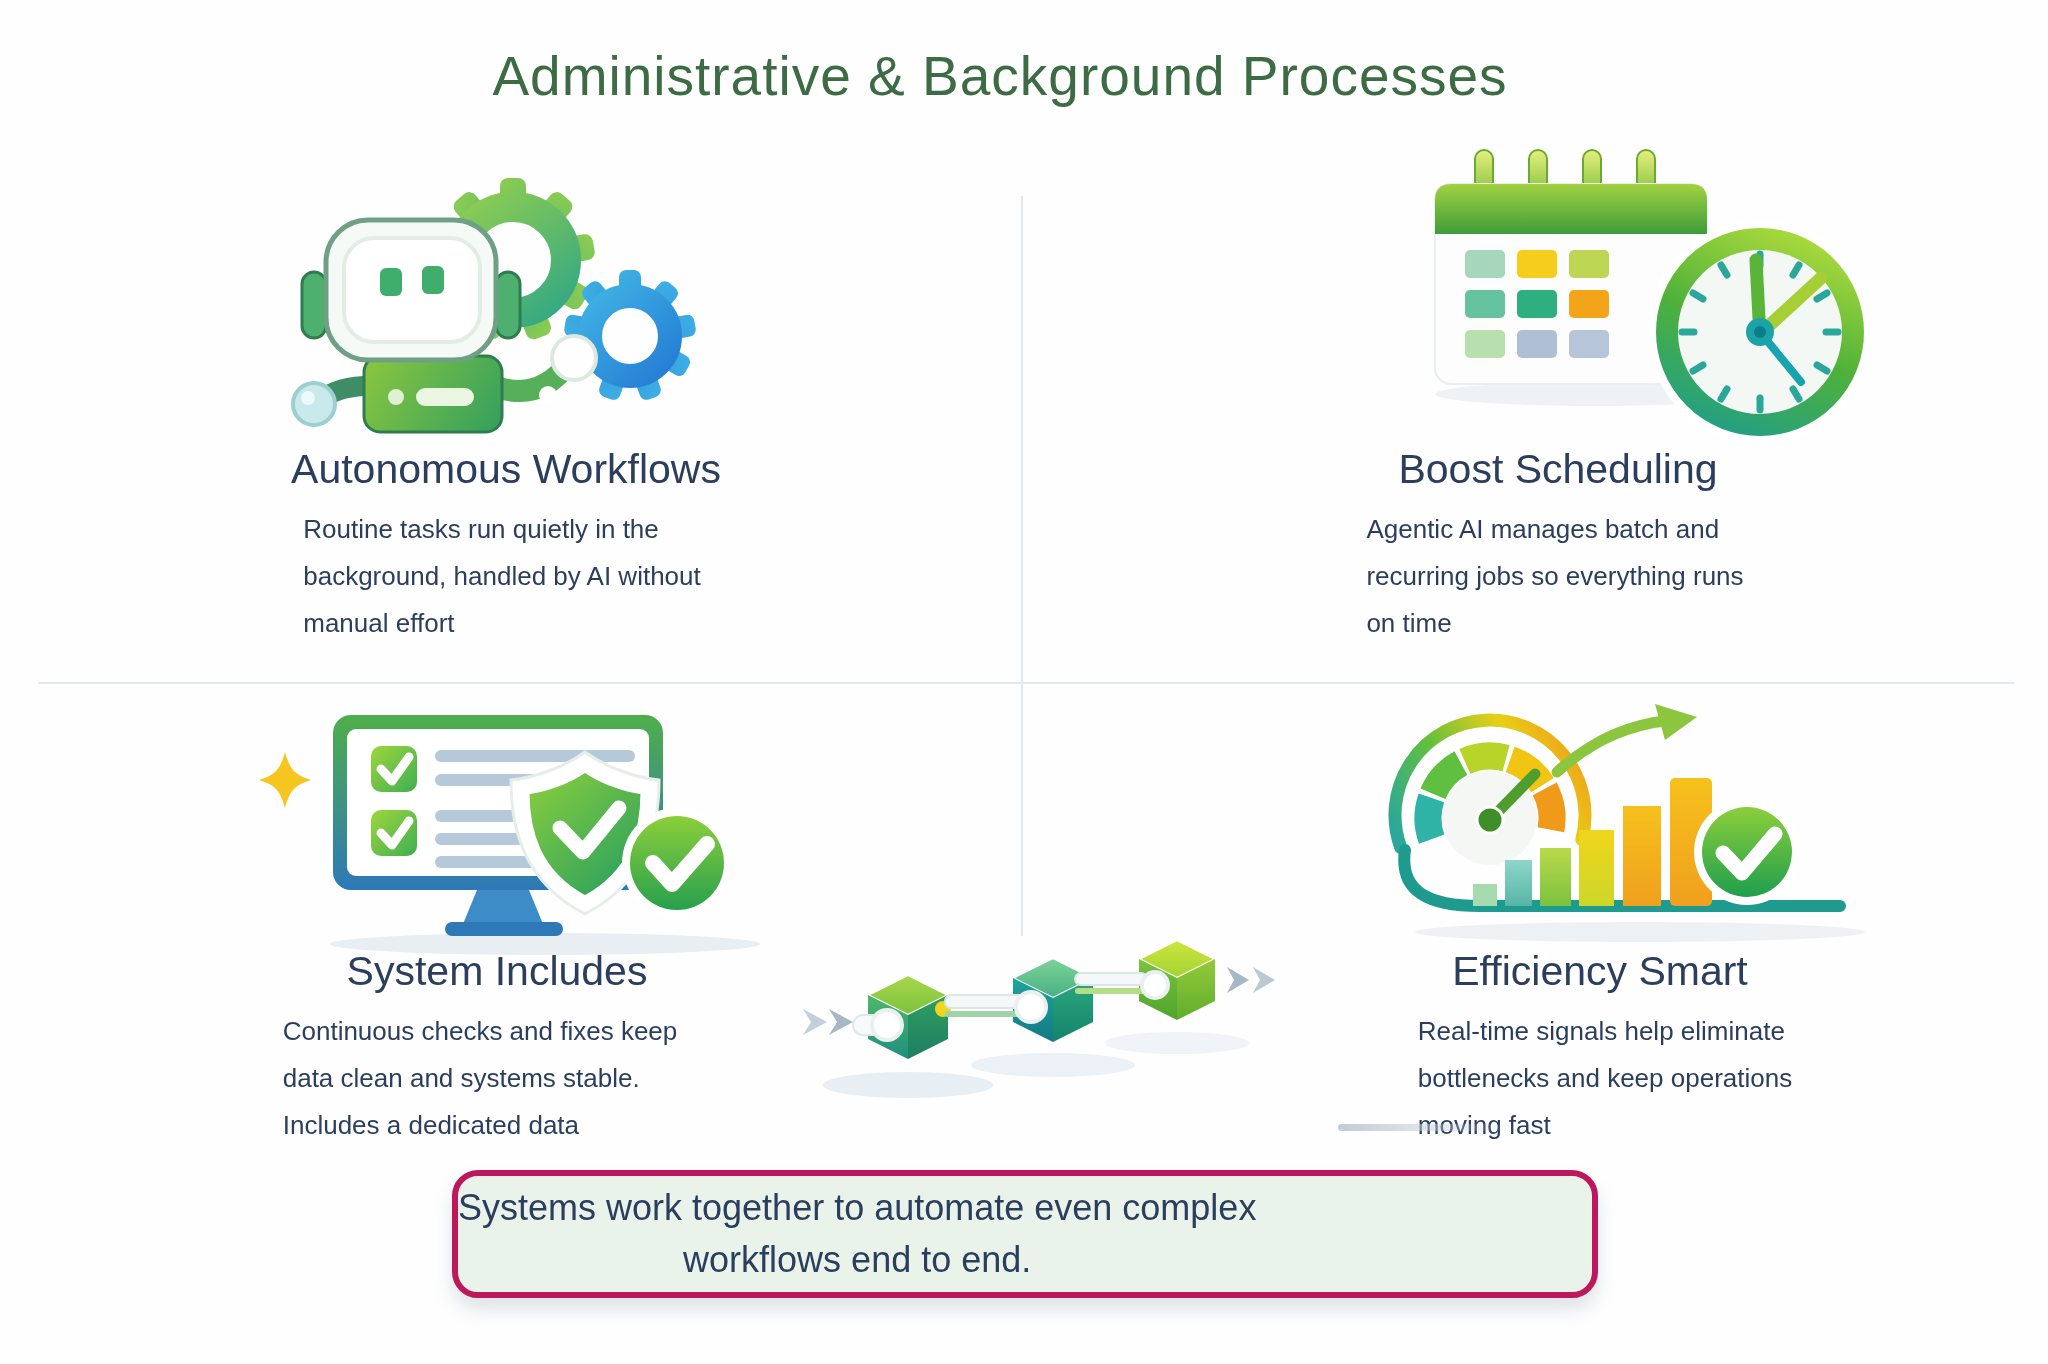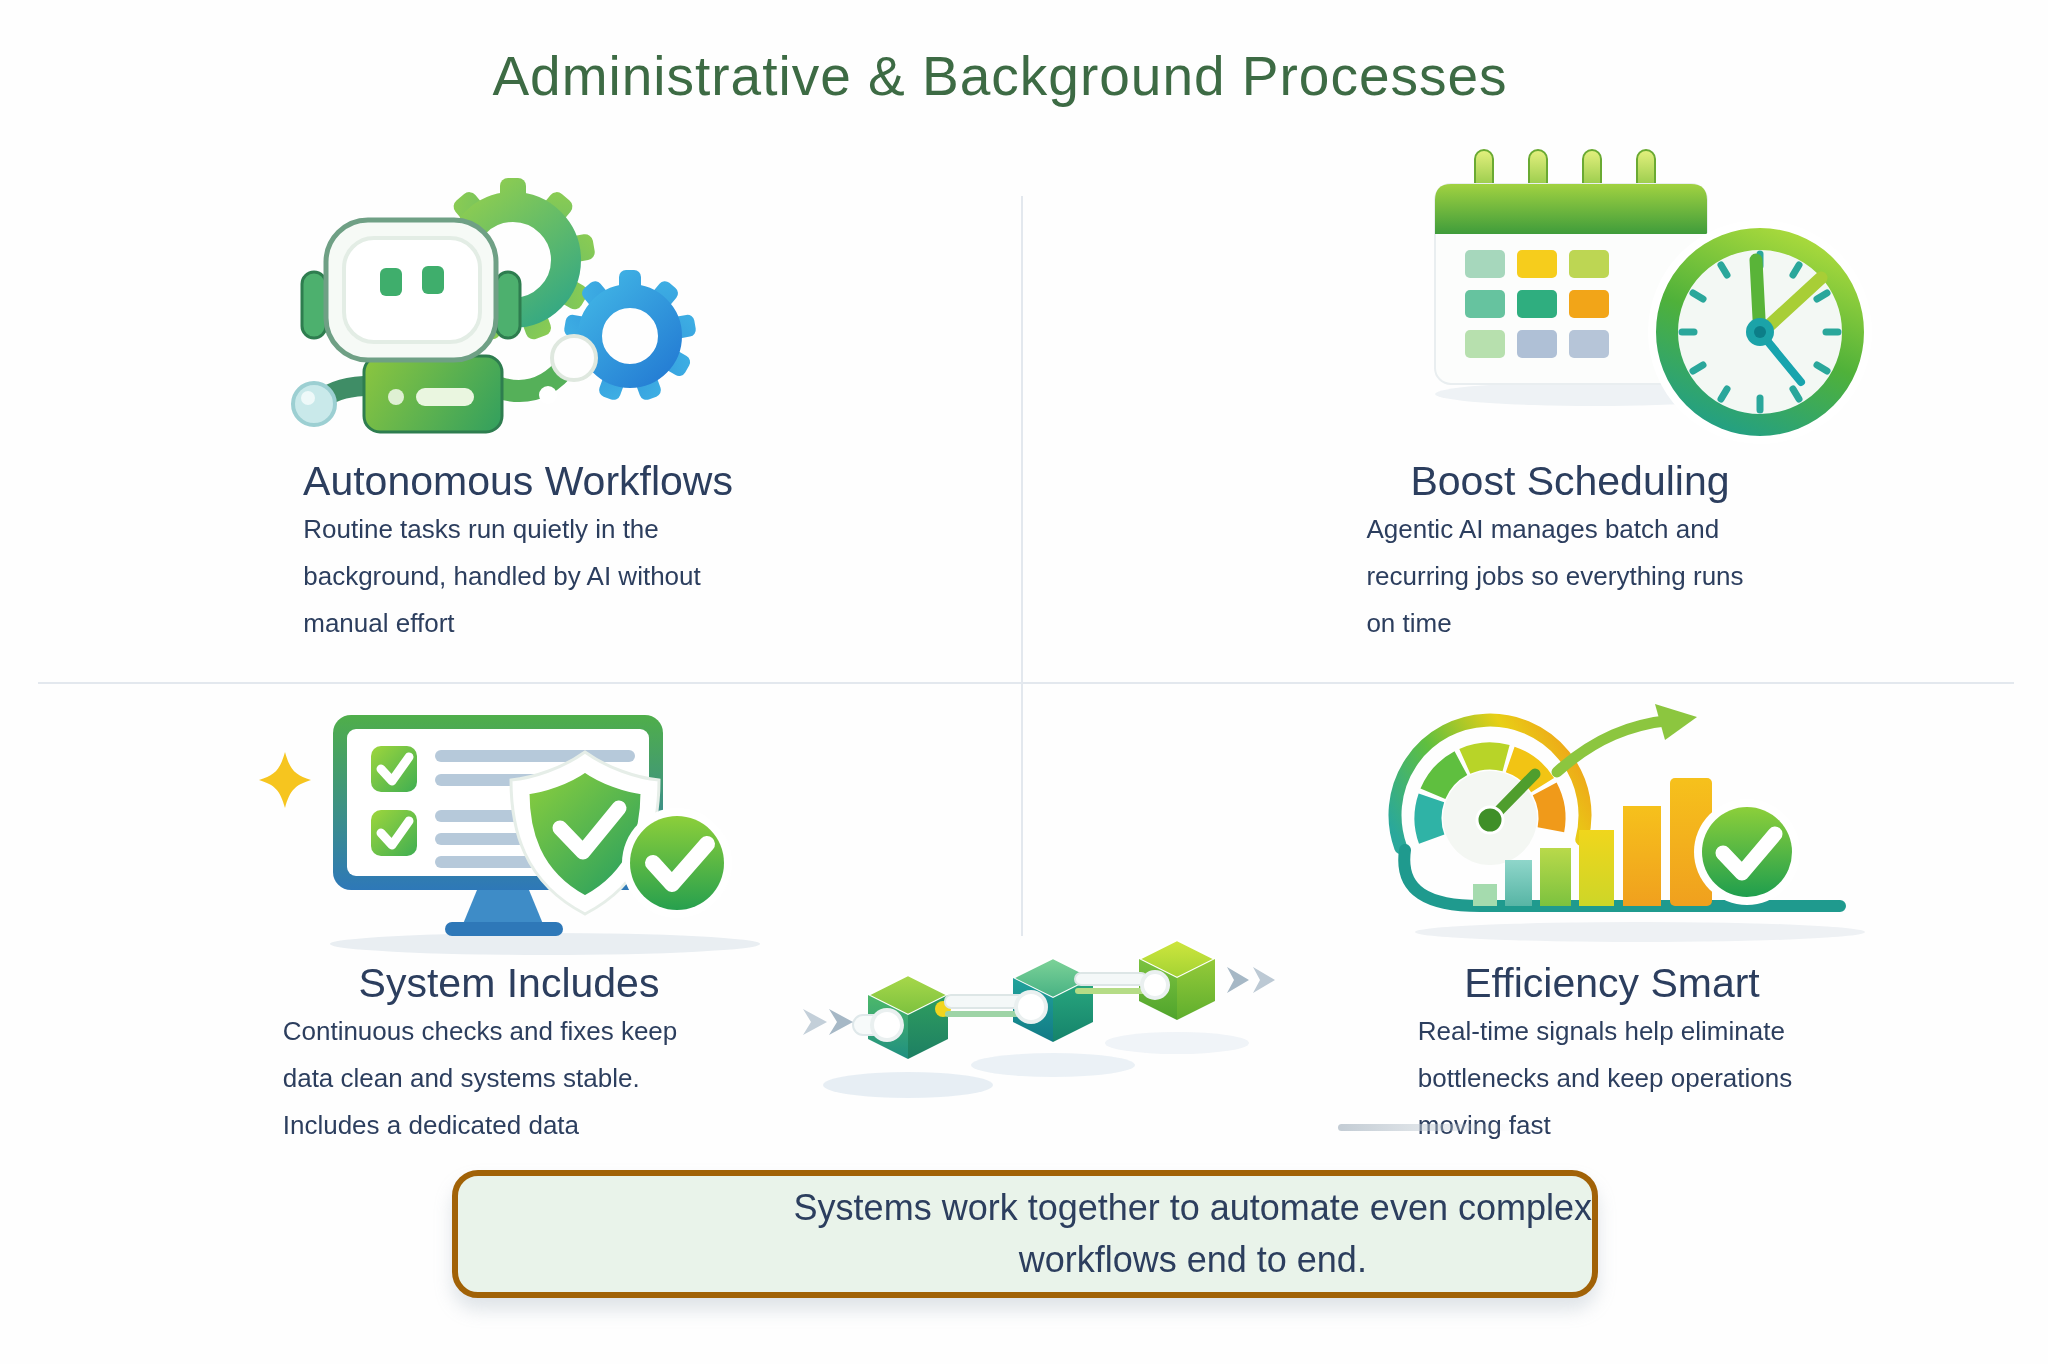--- a/index.html
+++ b/index.html
@@ -2,36 +2,36 @@
 <html style="--title-green: #3d6b44; --text-navy: #2c3e5e; --banner-green-light: #8dc83d; --banner-green-dark: #2f9e4e; --box-bg: #e9f3ea; --divider: #e3e8ee; --accent-green: #8cc63f; --accent-teal: #1f9e8a; --accent-blue: #2e78b8; --accent-yellow: #f6cd1c; --accent-orange: #f0a01e;"><head>
 <meta charset="utf-8">
 <style>
   html,body{margin:0;padding:0;background:#fff;}
   .stage{position:relative;width:2048px;height:1364px;background:#fefefe;overflow:hidden;
          font-family:"Liberation Sans",sans-serif;}
   .abs{position:absolute;}
   .ctr{transform:translateX(-50%);}
   .title{top:44px;left:1000px;font-size:55px;font-weight:400;letter-spacing:1px;
          color:var(--title-green,#3d6b44);white-space:nowrap;margin:0;}
-  .q-heading{font-size:41px;font-weight:400;color:var(--text-navy,#2c3e5e);white-space:nowrap;margin:12px;}
+  .q-heading{font-size:41px;font-weight:400;color:var(--text-navy,#2c3e5e);white-space:nowrap;margin:0;}
   .q-body{font-size:26px;line-height:47px;color:var(--text-navy,#2c3e5e);
           white-space:pre-line;margin:0;}
   .divider-h{left:38px;top:682px;width:1976px;height:2px;background:var(--divider,#e3e8ee);}
   .divider-v{left:1021px;top:196px;width:2px;height:740px;background:var(--divider,#e3e8ee);}
   .banner{left:723px;top:1103px;width:612px;height:82px;border-radius:18px;z-index:4;
           background:linear-gradient(180deg,var(--banner-green-light,#8dc83d),var(--banner-green-dark,#2f9e4e));
           box-shadow:0 6px 12px rgba(47,135,66,.30);
           display:flex;align-items:center;justify-content:center;}
   .banner span{font-size:43px;color:#ffffff;letter-spacing:.5px;}
   .trail{left:1338px;top:1124px;width:176px;height:7px;border-radius:4px;z-index:3;
          background:linear-gradient(90deg,#c3ccd4,rgba(255,255,255,0));}
   .desc-box{left:452px;top:1170px;width:1146px;height:128px;border-radius:26px;z-index:2;
-            background:var(--box-bg,#e9f3ea);border:6px solid #a16207;box-sizing:border-box;
+            background:var(--box-bg,#e9f3ea);border:6px solid #be185d;box-sizing:border-box;
             box-shadow:0 12px 18px rgba(145,162,176,.28);
-            display:flex;align-items:center;justify-content:flex-end;}
+            display:flex;align-items:center;justify-content:flex-start;}
   .desc-box p{font-size:36px;line-height:52px;color:var(--text-navy,#2c3e5e);
               white-space:pre-line;text-align:center;margin:0;}
   svg.icon{position:absolute;overflow:visible;}
 </style>
 </head>
 <body>
 
 <div class="stage">
 
   <h1 class="abs ctr title">Administrative &amp; Background Processes</h1>

